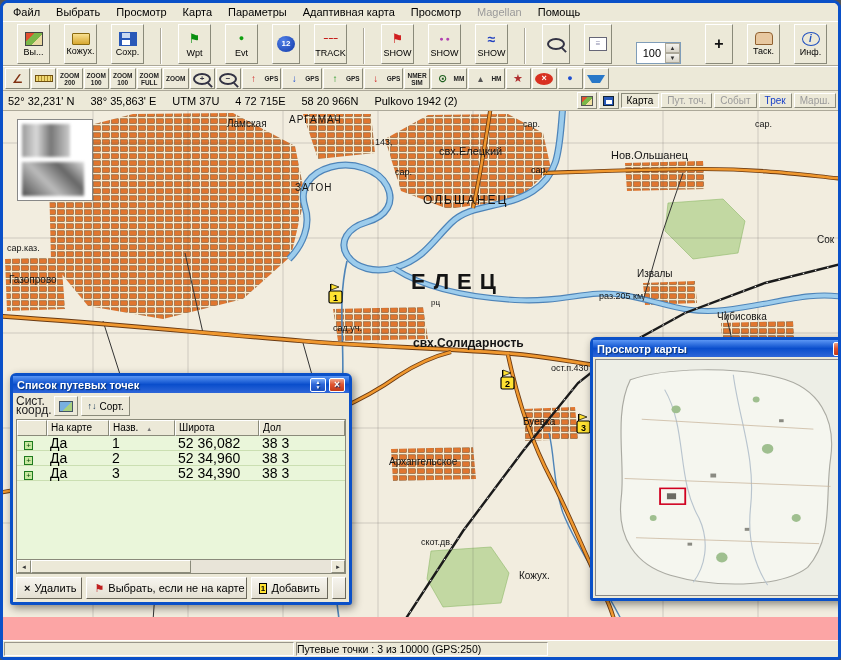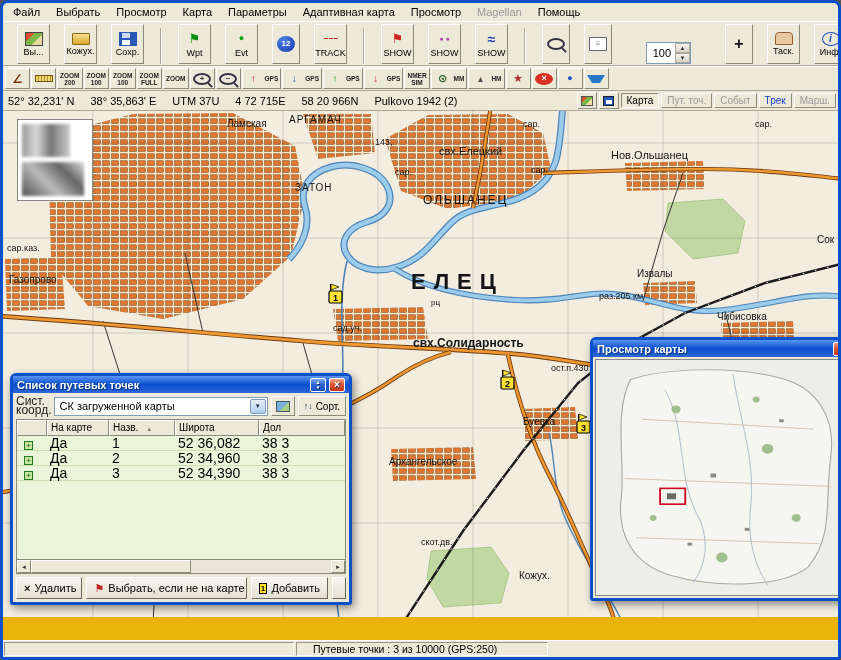--- a/index.html
+++ b/index.html
@@ -18,42 +18,42 @@
 
 .menubar{height:19px;flex:0 0 19px;display:flex;align-items:center;background:#ECE9D8;border-bottom:1px solid #fff;padding-left:2px}
 .menu-item{padding:2px 8px;color:#000;cursor:default}
 .menu-item.disabled{color:#9a9a9a}
 
 .toolbar1{height:44px;flex:0 0 44px;display:flex;align-items:flex-end;gap:14px;padding:1px 14px;background:#ECE9D8;border-bottom:1px solid #ACA899}
 .tb1btn{height:40px;min-width:33px;display:flex;flex-direction:column;align-items:center;justify-content:center;gap:2px;border:1px solid;border-color:#fff #8a8a7a #8a8a7a #fff;background:#ECE9D8;padding:1px 3px}
 .tb1btn.noc{min-width:28px}
 .cap{font-size:9px;line-height:9px;white-space:nowrap}
 .tsep{width:5px;height:36px;border-left:1px solid #ACA899;border-right:1px solid #fff;margin:0 2px}
-.zoombox{display:flex;align-items:center;height:22px;background:#fff;border:1px solid #7F9DB9;margin:0 20px}
+.zoombox{display:flex;align-items:center;height:22px;background:#fff;border:1px solid #7F9DB9;margin:0 10px}
 .zval{padding:0 4px;min-width:28px;text-align:right;font-size:11px}
 .spin{display:flex;flex-direction:column;width:15px;height:20px}
 .spbtn{flex:1;background:linear-gradient(#F4F3EE,#D8D4C8);border:1px solid #ACA899;display:flex;align-items:center;justify-content:center;font-size:6px;color:#333}
 .spbtn.up::before{content:"▲"}
 .spbtn.down::before{content:"▼"}
 
 .toolbar2{height:25px;flex:0 0 25px;display:flex;align-items:center;gap:1px;padding:1px 2px;background:#ECE9D8;border-top:1px solid #fff;border-bottom:1px solid #ACA899}
 .tb2btn{height:21px;min-width:25px;display:flex;align-items:center;justify-content:center;gap:2px;border:1px solid;border-color:#fff #8a8a7a #8a8a7a #fff;background:#ECE9D8;font-size:6.5px;line-height:7px;text-align:center;white-space:pre-line;padding:0 2px;font-weight:bold;color:#222}
 
 .coordbar{height:20px;flex:0 0 20px;background:#ECE9D8;display:flex;align-items:center;font-size:11px;padding:0 5px;gap:16px;position:relative;border-bottom:1px solid #ACA899}
 .coord-right{position:absolute;right:2px;top:1px;display:flex;align-items:center;gap:2px}
 .cbtn{width:20px;height:17px;border:1px solid;border-color:#fff #8a8a7a #8a8a7a #fff;background:#ECE9D8;display:flex;align-items:center;justify-content:center}
 .cbtn .mapglyph{width:12px;height:10px;background:linear-gradient(135deg,#E05030 0 30%,#7AB648 30% 65%,#F0E0A0 65% 100%);border:1px solid #555}
 .cbtn .diskglyph{width:11px;height:10px;background:#2858B8;border:1px solid #123;position:relative}
 .cbtn .diskglyph::after{content:"";position:absolute;left:2px;bottom:1px;width:6px;height:4px;background:#fff}
 .ctab{padding:1px 5px;font-size:10px;border:1px solid;border-color:#fff #8a8a7a #8a8a7a #fff;background:#ECE9D8;white-space:nowrap}
 .ctab.active{border-color:#8a8a7a #fff #fff #8a8a7a}
 .ctab.disabled{color:#9a9a9a}
 .ctab.link{color:#1840C8}
 
-.maparea{position:relative;flex:1;overflow:hidden;background:#eab308}
+.maparea{position:relative;flex:1;overflow:hidden;background:#fca5a5}
 svg.map{position:absolute;left:0;top:0}
 .maplabel{fill:#141414}
 .thumbbox{position:absolute;left:14px;top:8px;width:76px;height:82px;background:#fff;border:1px solid #888;overflow:hidden}
 .tb-a{position:absolute;left:4px;top:4px;width:48px;height:33px;background:linear-gradient(90deg,#9a9a9a,#d8d8d8 30%,#777 60%,#ccc);filter:blur(1.5px)}
 .tb-b{position:absolute;left:4px;top:42px;width:62px;height:34px;background:linear-gradient(45deg,#505050,#bbb 40%,#666 70%,#ddd);filter:blur(1.5px)}
 
 .fwin{position:absolute;border:3px solid #0A50C8;border-radius:6px 6px 3px 3px;background:#ECE9D8;box-shadow:2px 3px 8px rgba(0,0,0,.45)}
 .ftitle{height:17px;background:linear-gradient(180deg,#5A96F4,#0A4ECC 50%,#2E66D8);color:#fff;font-weight:bold;font-size:11px;display:flex;align-items:center;gap:3px;padding:0 4px;text-shadow:1px 1px 1px #05306e}
 .ftitle .sp{flex:1}
 .fx{width:16px;height:14px;background:linear-gradient(180deg,#F0A488,#E05530 45%,#C23818);border:1px solid #fff;border-radius:2px;color:#fff;font-size:10px;font-weight:bold;display:flex;align-items:center;justify-content:center;line-height:1}
@@ -88,21 +88,21 @@
 .bx{color:#111;font-weight:bold;font-size:11px}
 .bflag{color:#C02020;font-size:11px}
 .b1{display:inline-block;width:11px;height:11px;background:#FFE232;border:1px solid #000;font-size:8px;font-weight:bold;text-align:center;line-height:10px}
 .xpbtn.cut{flex:0 0 14px;padding:0 2px}
 
 .pvwin{left:587px;top:226px;width:266px;height:264px}
 .pv-body{height:calc(100% - 17px);padding:2px;background:#ECE9D8}
 .minimap{width:100%;height:100%;background:#EFEFE8;border:1px solid #888;position:relative;overflow:hidden}
 
 .statusbar{height:17px;flex:0 0 17px;display:flex;background:#ECE9D8;border-top:1px solid #fff}
-.spanel{border:1px solid;border-color:#9a968a #fff #fff #9a968a;margin:1px;display:flex;align-items:center;padding:0 16px;font-size:10.5px;white-space:nowrap;overflow:hidden}
+.spanel{border:1px solid;border-color:#9a968a #fff #fff #9a968a;margin:1px;display:flex;align-items:center;padding:0 0;font-size:10.5px;white-space:nowrap;overflow:hidden}
 .sp1{flex:0 0 290px}.sp2{flex:0 0 252px}.sp3{flex:1}
 
 .ic{min-width:18px;height:16px;display:flex;align-items:center;justify-content:center;font-size:11px;line-height:1}
 .ic-map-select-icon{width:17px;height:14px;background:linear-gradient(135deg,#E05030 0 30%,#7AB648 30% 62%,#E8D8A0 62% 100%);border:1px solid #444}
 .ic-folder-open-icon{width:17px;height:12px;background:linear-gradient(#F8E090,#D8A830);border:1px solid #8a6a10;border-radius:1px}
 .ic-save-icon{width:14px;height:14px;background:#2858B8;position:relative}
 .ic-save-icon::before{content:"";position:absolute;left:3px;top:1px;width:8px;height:5px;background:#C8D8F0}
 .ic-save-icon::after{content:"";position:absolute;left:3px;bottom:1px;width:8px;height:5px;background:#fff}
 .ic-waypoint-flag-icon::before{content:"⚑";color:#0A9010;font-size:13px}
 .ic-event-dot-icon::before{content:"●";color:#10A010;font-size:9px}
@@ -425,24 +425,20 @@
             <span>▼</span>
           </span>
         <span class="fx">×</span>
       </div>
       <div class="wpt-body">
         <div class="wpt-coordrow">
           <span class="lbl2">
             <span>Сист.</span><br>
             <span>коорд.</span>
           </span>
-          <span class="combo">
-            <span>СК загруженной карты</span>
-            <span class="darr"></span>
-          </span>
           <span class="sqbtn">
               <span class="picglyph"></span>
             </span>
           <span class="sortbtn">
             <span class="sorticon">↑↓</span>
             <span>Сорт.</span>
           </span>
         </div>
         <div class="wpt-table">
           <div class="thr" id="wptheader">

